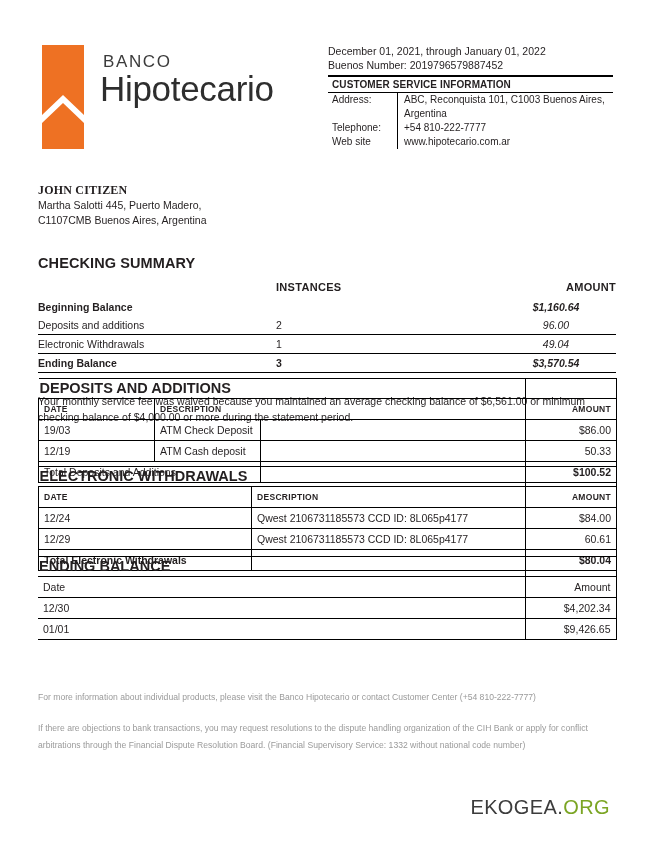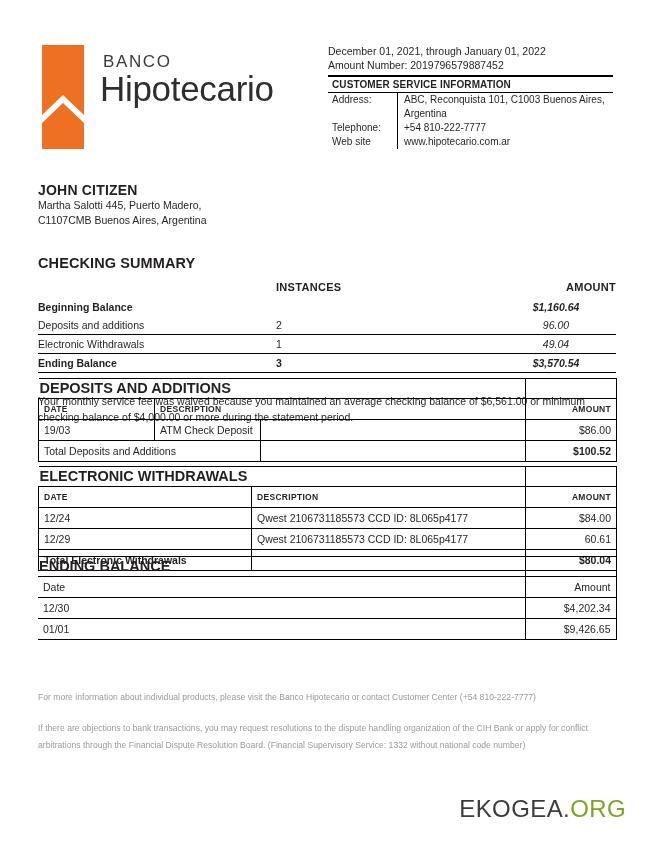--- a/index.html
+++ b/index.html
@@ -105,22 +105,23 @@
   
   .cust {
     position: absolute;
     left: 38px;
     top: 183px;
     font-size: 10.5px;
     line-height: 15px;
   }
   .cust-name {
     font-weight: bold;
-    font-size: 14px;
+    font-size: 12px;
     letter-spacing: 0.2px;
+    font-family: Liberation Serif, serif;
   }
 
   
   .sec-title {
     font-size: 14.5px;
     font-weight: bold;
     letter-spacing: 0.1px;
     line-height: 19px;
   }
 
@@ -206,23 +207,23 @@
     top: 689px;
     width: 578px;
     font-size: 8.6px;
     color: #9a9a9a;
     line-height: 17px;
   }
   .footer p { margin: 0 0 14px 0; }
 
   .watermark {
     position: absolute;
-    right: 26px;
+    right: 42px;
     top: 797px;
-    font-size: 24px;
+    font-size: 20px;
     letter-spacing: 0.4px;
     line-height: 1;
     text-align: right;
   }
   .wm-dark { color: #3c3c3c; }
   .wm-green { color: #7ba524; }
 </style>
 </head>
 <body>
 
@@ -236,21 +237,21 @@
       </svg>
     </div>
     <div class="logo-text">
       <div class="logo-banco">BANCO</div>
       <div class="logo-hipotecario">Hipotecario</div>
     </div>
   </div>
 
   <div class="hdr">
     <div class="hdr-line">December 01, 2021,  through January 01, 2022</div>
-    <div class="hdr-line">Amount Number: 2019796579887452</div>
+    <div class="hdr-line">Buenos Number: 2019796579887452</div>
     <div class="csi-box">
       <div class="csi-title">CUSTOMER SERVICE INFORMATION</div>
       <div class="csi-body">
         <div class="csi-row">
           <div class="csi-label">Address:</div>
           <div class="csi-val">ABC, Reconquista 101, C1003 Buenos Aires, Argentina</div>
         </div>
         <div class="csi-row">
           <div class="csi-label">Telephone:</div>
           <div class="csi-val">+54 810-222-7777</div>
@@ -322,20 +323,26 @@
         <th colspan="2">DESCRIPTION</th>
         <th class="amt">AMOUNT</th>
       </tr>
       <tr>
         <td>19/03</td>
         <td>ATM Check Deposit</td>
         <td></td>
         <td class="amt">$86.00</td>
       </tr>
       <tr>
+        <td>12/19</td>
+        <td>ATM Cash deposit</td>
+        <td></td>
+        <td class="amt">50.33</td>
+      </tr>
+      <tr>
         <td colspan="2" class="noborder-r">Total Deposits and Additions</td>
         <td></td>
         <td class="amt" style="font-weight:bold">$100.52</td>
       </tr>
     </tbody>
   </table>
 
   <table class="dtable" style="top:466px">
     <colgroup>
       <col style="width:213px">

